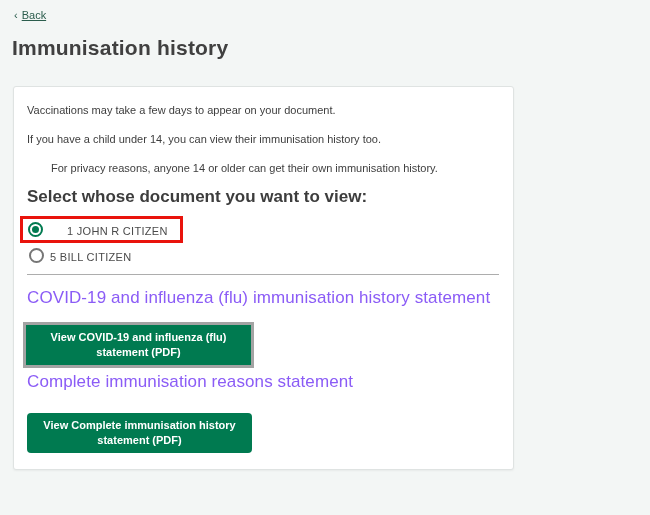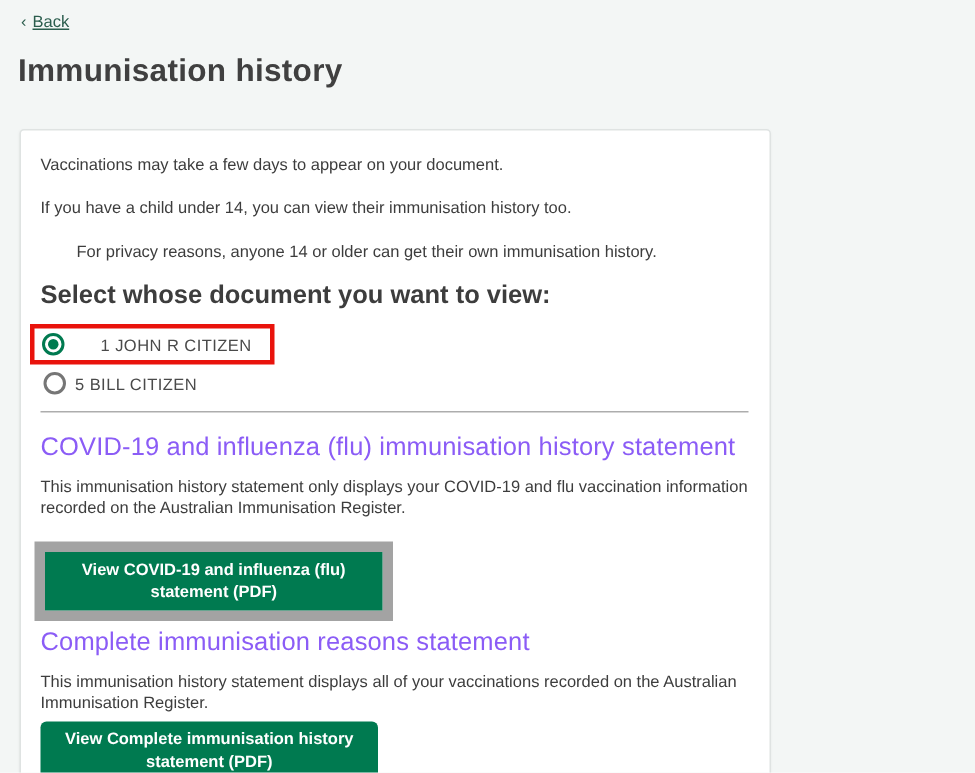--- a/index.html
+++ b/index.html
@@ -85,26 +85,26 @@
     width: 225px; min-height: 38px;
     padding: 5px 16px;
     background: #007a50; color: #ffffff;
     font-size: 11px; font-weight: 700; line-height: 1.35;
     text-align: center; border: none; border-radius: 3px;
     cursor: pointer;
     font-family: "Liberation Sans", "DejaVu Sans", sans-serif;
   }
   .btn-highlight {
     display: inline-block;
-    border: 7px solid #a3a3a3;
+    border: 3px solid #a3a3a3;
     margin: 14px 0 0 -4px;
     line-height: 0;
   }
   .btn-highlight .btn-green { border-radius: 0; }
-  .btn-2 { margin-top: 4px; border-radius: 4px; }
+  .btn-2 { margin-top: 21px; border-radius: 4px; }
 </style>
 </head>
 <body>
 
 <div class="page">
 
   <a class="back-link">
     <span class="chev">‹</span>
     <span class="back-text">Back</span>
   </a>
@@ -125,25 +125,23 @@
     </div>
 
     <div class="radio-row radio-row-2">
       <span class="radio"></span>
       <span class="radio-label">5 BILL CITIZEN</span>
     </div>
 
     <hr class="divider">
 
     <h2 class="section-heading">COVID-19 and influenza (flu) immunisation history statement</h2>
-    <p class="section-desc">This immunisation history statement only displays your COVID-19 and flu vaccination information recorded on the Australian Immunisation Register.</p>
 
     <div class="btn-highlight">
       <button class="btn-green">View COVID-19 and influenza (flu) statement (PDF)</button>
     </div>
 
     <h2 class="section-heading section-heading-2">Complete immunisation reasons statement</h2>
-    <p class="section-desc">This immunisation history statement displays all of your vaccinations recorded on the Australian Immunisation Register.</p>
 
     <button class="btn-green btn-2">View Complete immunisation history statement (PDF)</button>
 
   </div>
 </div>
 
 </body></html>

